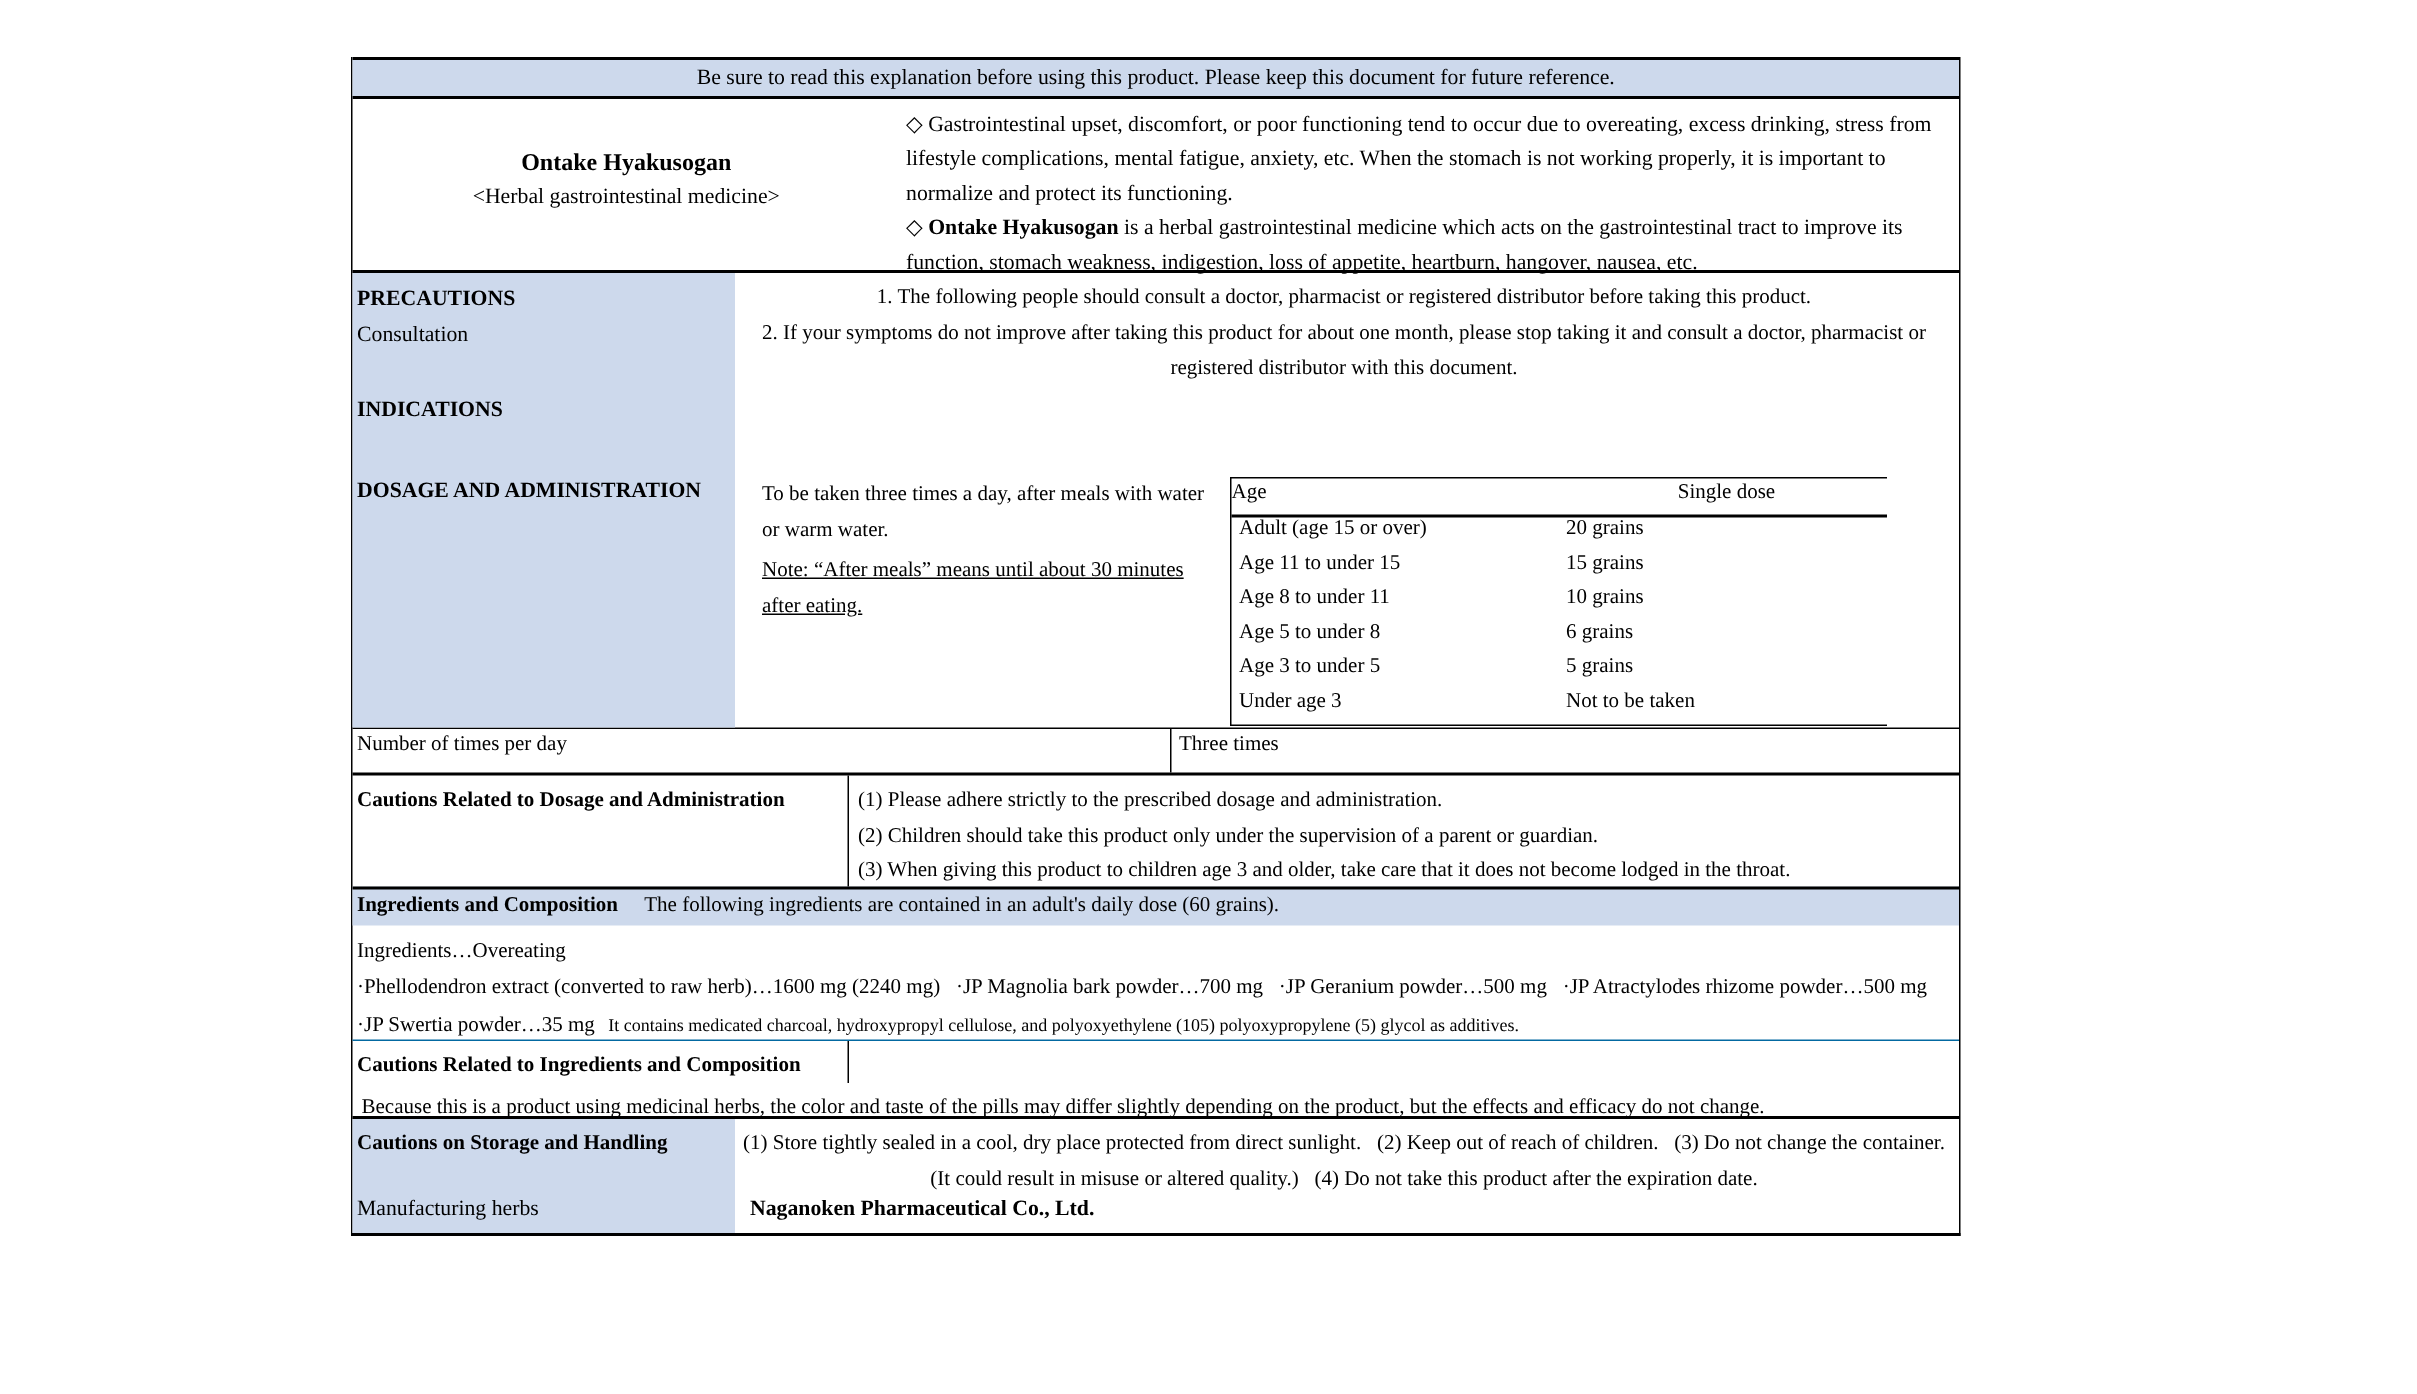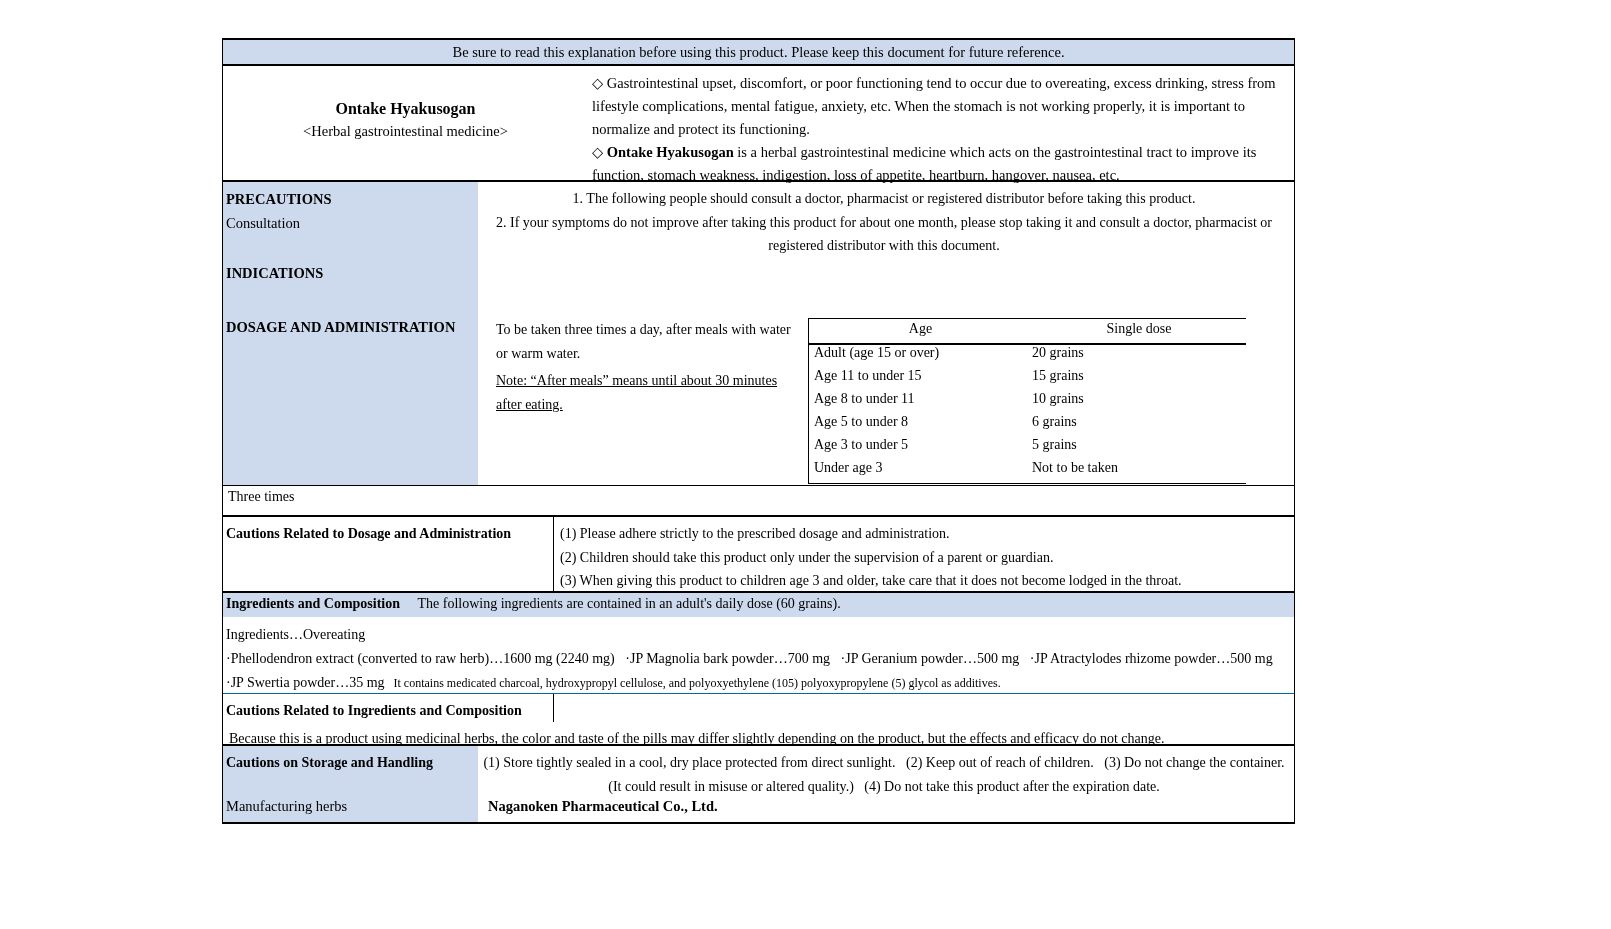--- a/index.html
+++ b/index.html
@@ -3,21 +3,21 @@
 <meta charset="utf-8">
 <style>
   * { box-sizing: border-box; }
   html,body { margin:0; padding:0; }
   body {
     width:1611px; height:929px; background:#ffffff; color:#000;
     font-family:"Liberation Serif","DejaVu Serif",serif;
     position:relative; overflow:hidden;
   }
   .doc {
-    position:absolute; left:222px; top:38px; width:1073px;
+    position:absolute; left:234px; top:38px; width:1073px;
     border-left:1px solid #000; border-right:1px solid #000; border-bottom:2px solid #000;
     background:#fff;
   }
   .shade { background:#cdd9ec; }
   .bold { font-weight:bold; }
 
   .banner {
     height:28px; border-top:2px solid #000; border-bottom:2px solid #000;
     display:flex; align-items:center; justify-content:center;
     font-size:14.5px;
@@ -41,21 +41,21 @@
 
   .dosage-content { flex:1; display:flex; padding-top:5px; }
   .dosage-instr { width:330px; flex:none; padding:3px 16px 0 18px; font-size:14px; line-height:24px; }
   .dosage-note { display:block; margin-top:3px; text-decoration:underline; }
   .age-table {
     width:438px; flex:none; align-self:flex-start; margin-top:3px;
     border-left:1.5px solid #000; border-top:1.5px solid #000; border-bottom:1.5px solid #000;
     font-size:14px;
   }
   .age-header { display:flex; height:26px; border-bottom:2px solid #000; }
-  .age-header .c1 { width:223px; flex:none; text-align:center; padding-top:2px; }
+  .age-header .c1 { width:223px; flex:none; padding-top:2px; }
   .age-header .c2 { flex:1; text-align:center; padding-top:2px; }
   .age-row { display:flex; height:23px; }
   .age-row .c1 { width:223px; flex:none; padding-left:5px; }
   .age-row .c2 { flex:1; }
 
   .row-times { height:30px; border-top:1px solid #000; font-size:14px; }
   .times-label { width:546px; flex:none; border-right:1px solid #000; padding:3px 0 0 3px; }
   .times-value { flex:1; padding:3px 0 0 5px; }
 
   .row-dc { height:76px; border-top:2px solid #000; }
@@ -151,20 +151,21 @@
         </div>
         <div class="age-row">
           <div class="c1">Under age 3</div>
           <div class="c2">Not to be taken</div>
         </div>
       </div>
     </div>
   </div>
 
   <div class="row row-times">
+    <div class="times-label">Number of times per day</div>
     <div class="times-value">Three times</div>
   </div>
 
   <div class="row row-dc">
     <div class="dc-label">Cautions Related to Dosage and Administration</div>
     <div class="dc-content">
       <p>(1) Please adhere strictly to the prescribed dosage and administration.</p>
       <p>(2) Children should take this product only under the supervision of a parent or guardian.</p>
       <p>(3) When giving this product to children age 3 and older, take care that it does not become lodged in the throat.</p>
     </div>

